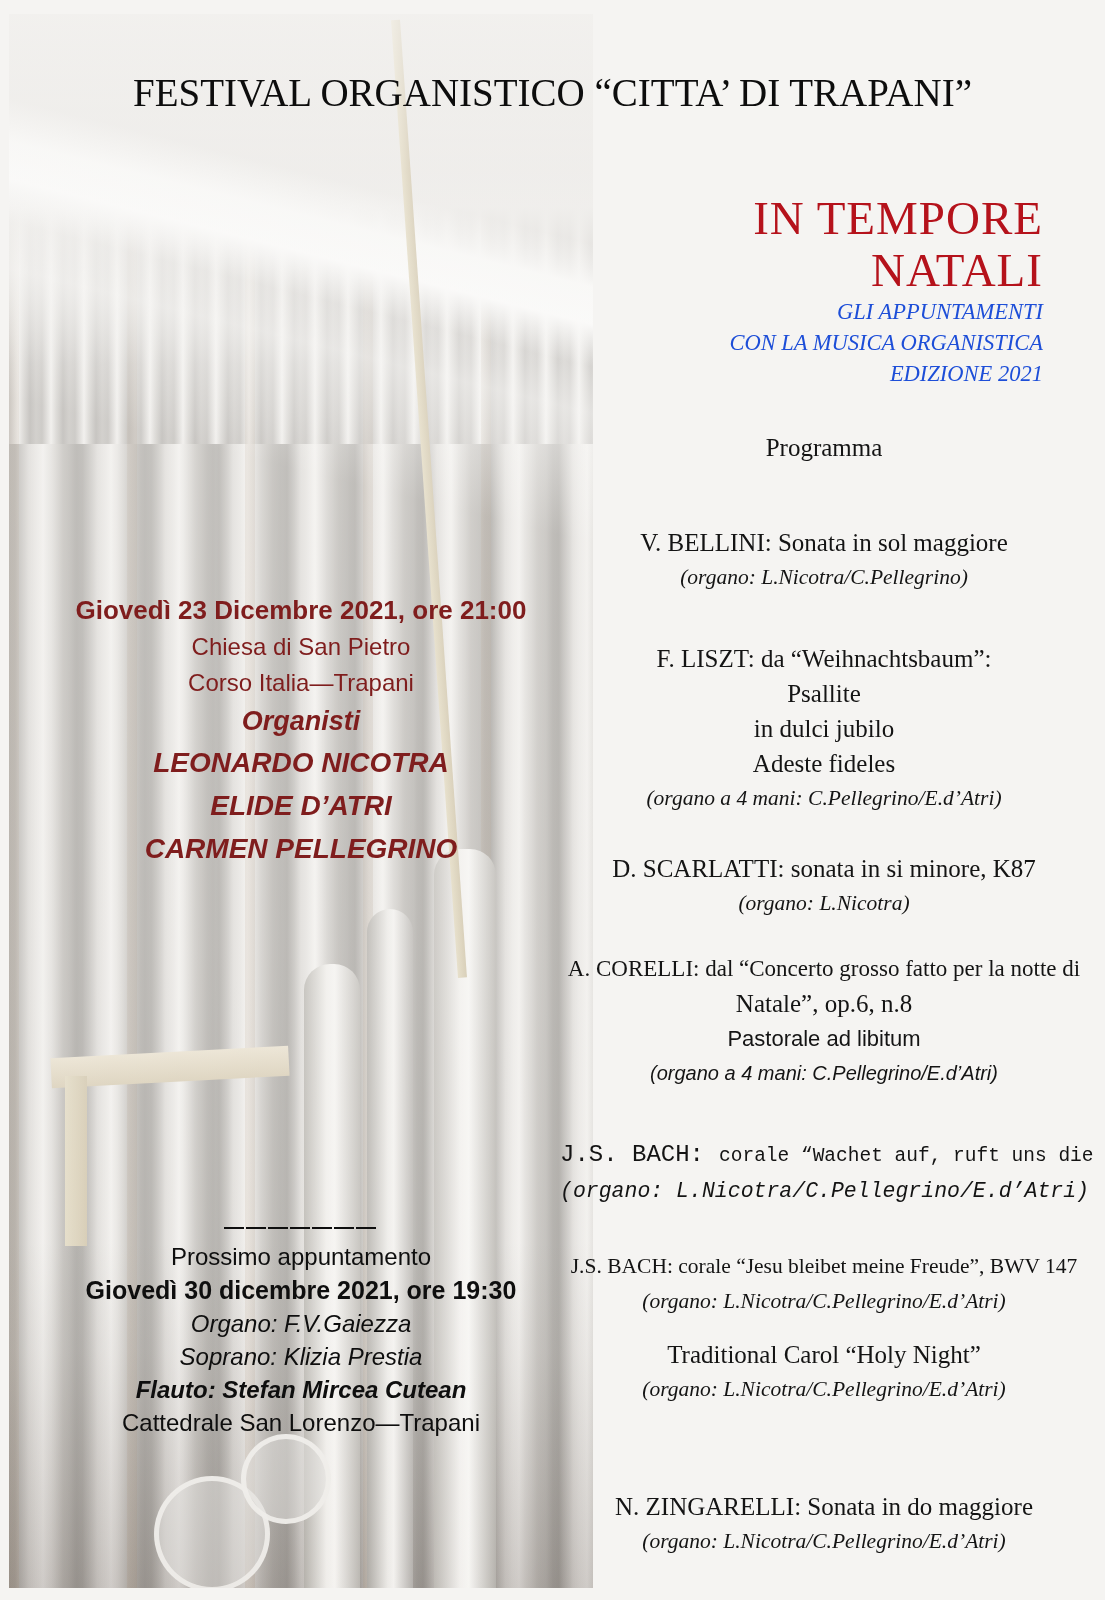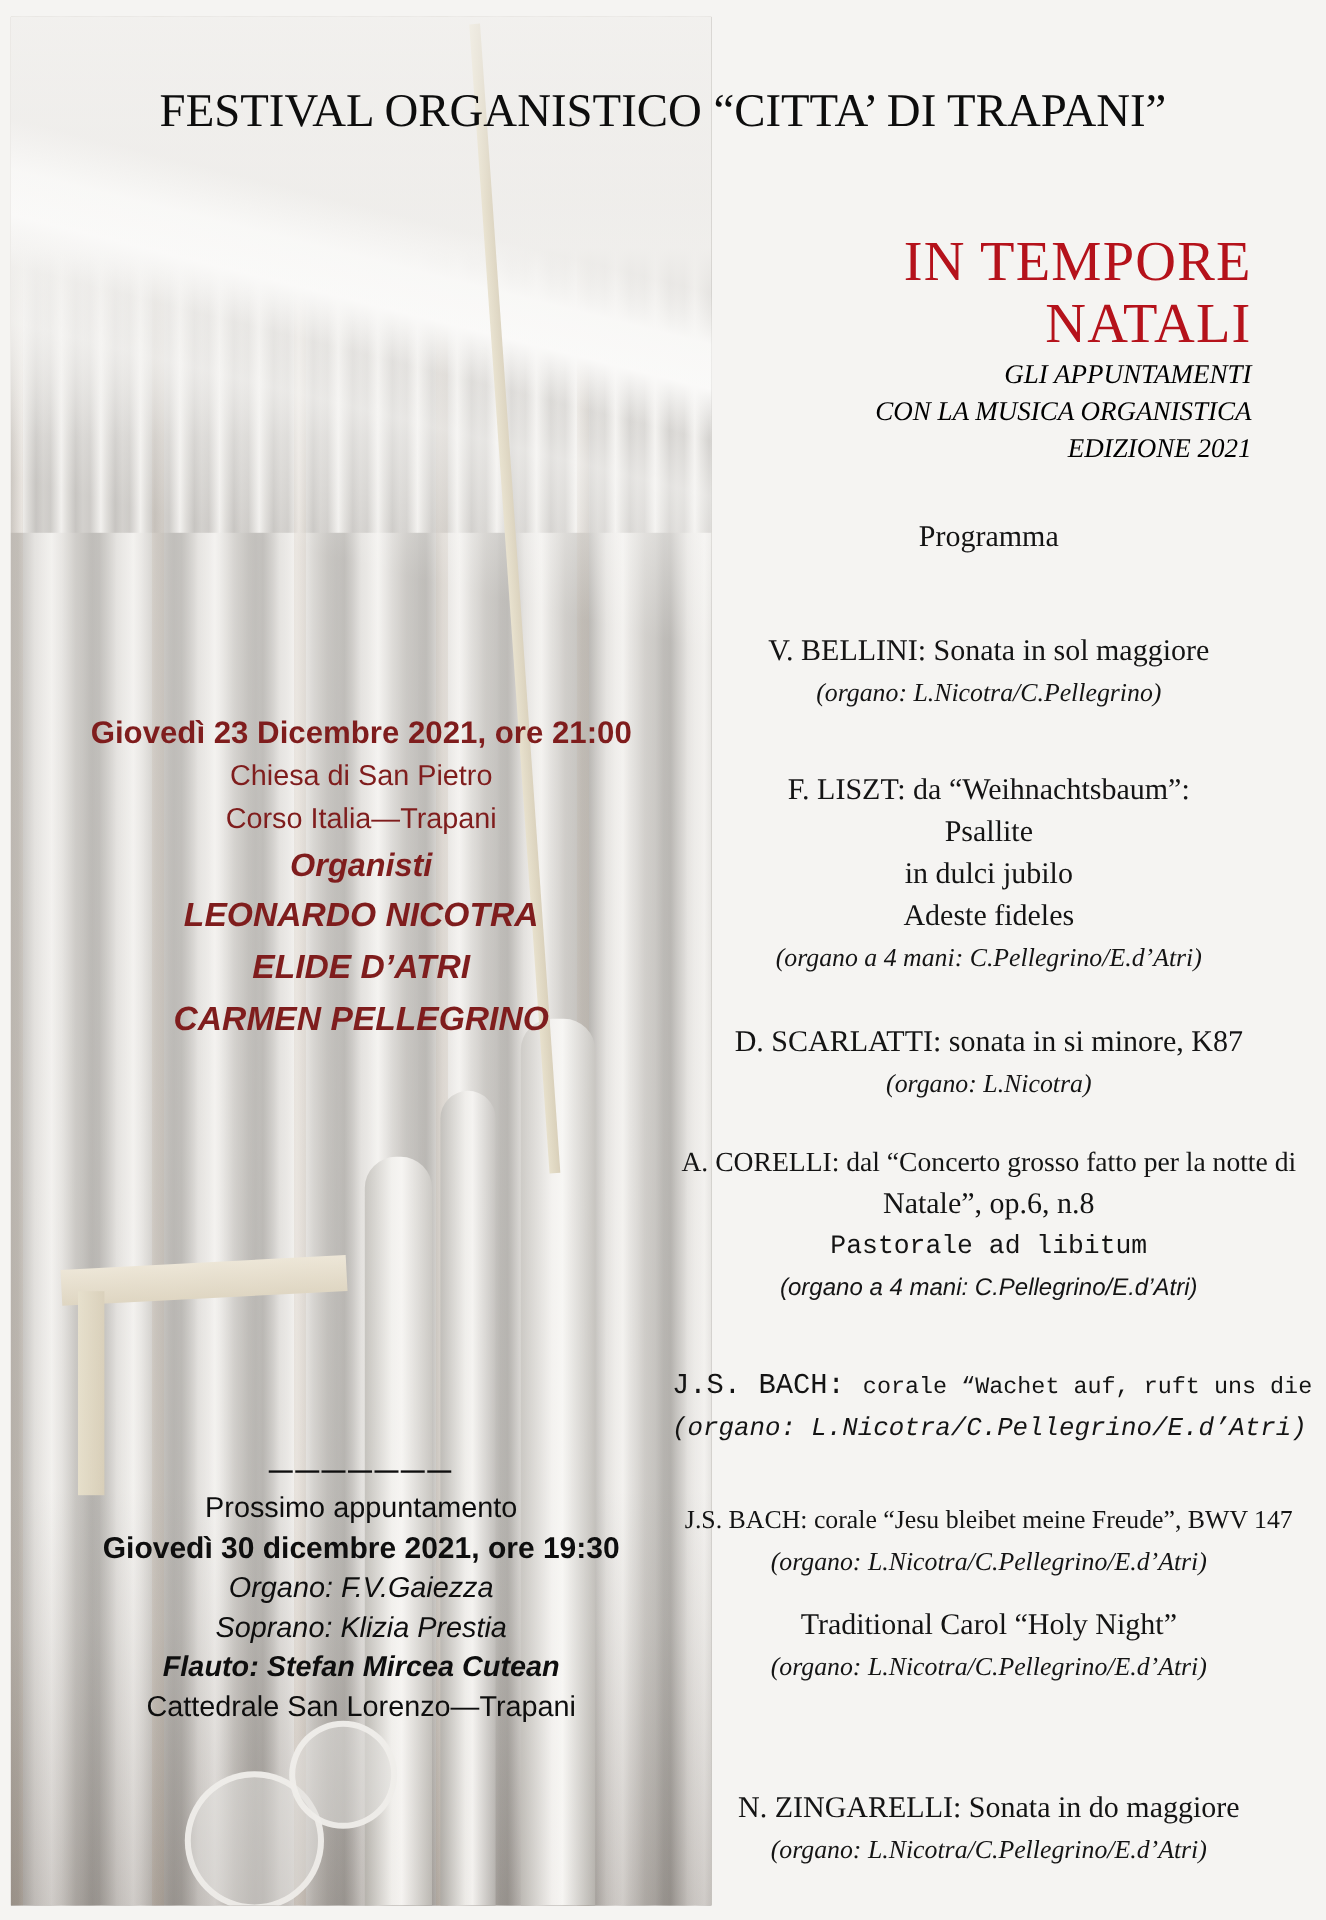--- a/index.html
+++ b/index.html
@@ -88,37 +88,37 @@
     text-align:center; font-size:39px; letter-spacing:0px;
     color:#0d0d0d; white-space:nowrap;
   }
 
   
   .series {
     position:absolute; right:62px; top:192px; width:560px;
     text-align:right; line-height:52px;
   }
   .series-main { font-size:47px; color:var(--accent); letter-spacing:1px; }
-  .series-sub  { font-size:22.5px; font-style:italic; line-height:31px; color:#000000; }
+  .series-sub  { font-size:22.5px; font-style:italic; line-height:31px; color:#1d4ed8; }
 
   
   .programma-heading {
     position:absolute; left:560px; top:434px; width:528px;
     text-align:center; font-size:25px;
   }
   .program {
     position:absolute; left:560px; top:525px; width:528px;
     text-align:center;
   }
   .entry { }
   .pline    { font-size:25px;   line-height:35px; white-space:nowrap; }
   .pline-sm { font-size:21.5px; line-height:35px; white-space:nowrap; }
   .pline-sm2{ font-size:23px;   line-height:35px; white-space:nowrap; }
   .pcredit  { font-size:21.5px; line-height:35px; font-style:italic; white-space:nowrap; }
-  .sans-line   { font-family:Liberation Mono, monospace; font-size:22px; line-height:35px; }
+  .sans-line   { font-family:Liberation Sans, sans-serif; font-size:22px; line-height:35px; }
   .sans-credit { font-family:"Liberation Sans", sans-serif; font-size:20px; line-height:35px; font-style:italic; white-space:nowrap; }
   .composer-big { font-size:24px; }
   .work-small   { font-size:19.5px; }
   .mb46 { margin-bottom:46px; } .mb40 { margin-bottom:40px;font-family:Liberation Mono, monospace; }
   .mb35 { margin-bottom:35px; } .mb30 { margin-bottom:30px; }
   .mb18 { margin-bottom:18px; } .mb62 { margin-bottom:82px; }
 
   
   .event-block {
     position:absolute; left:9px; top:591px; width:584px;

